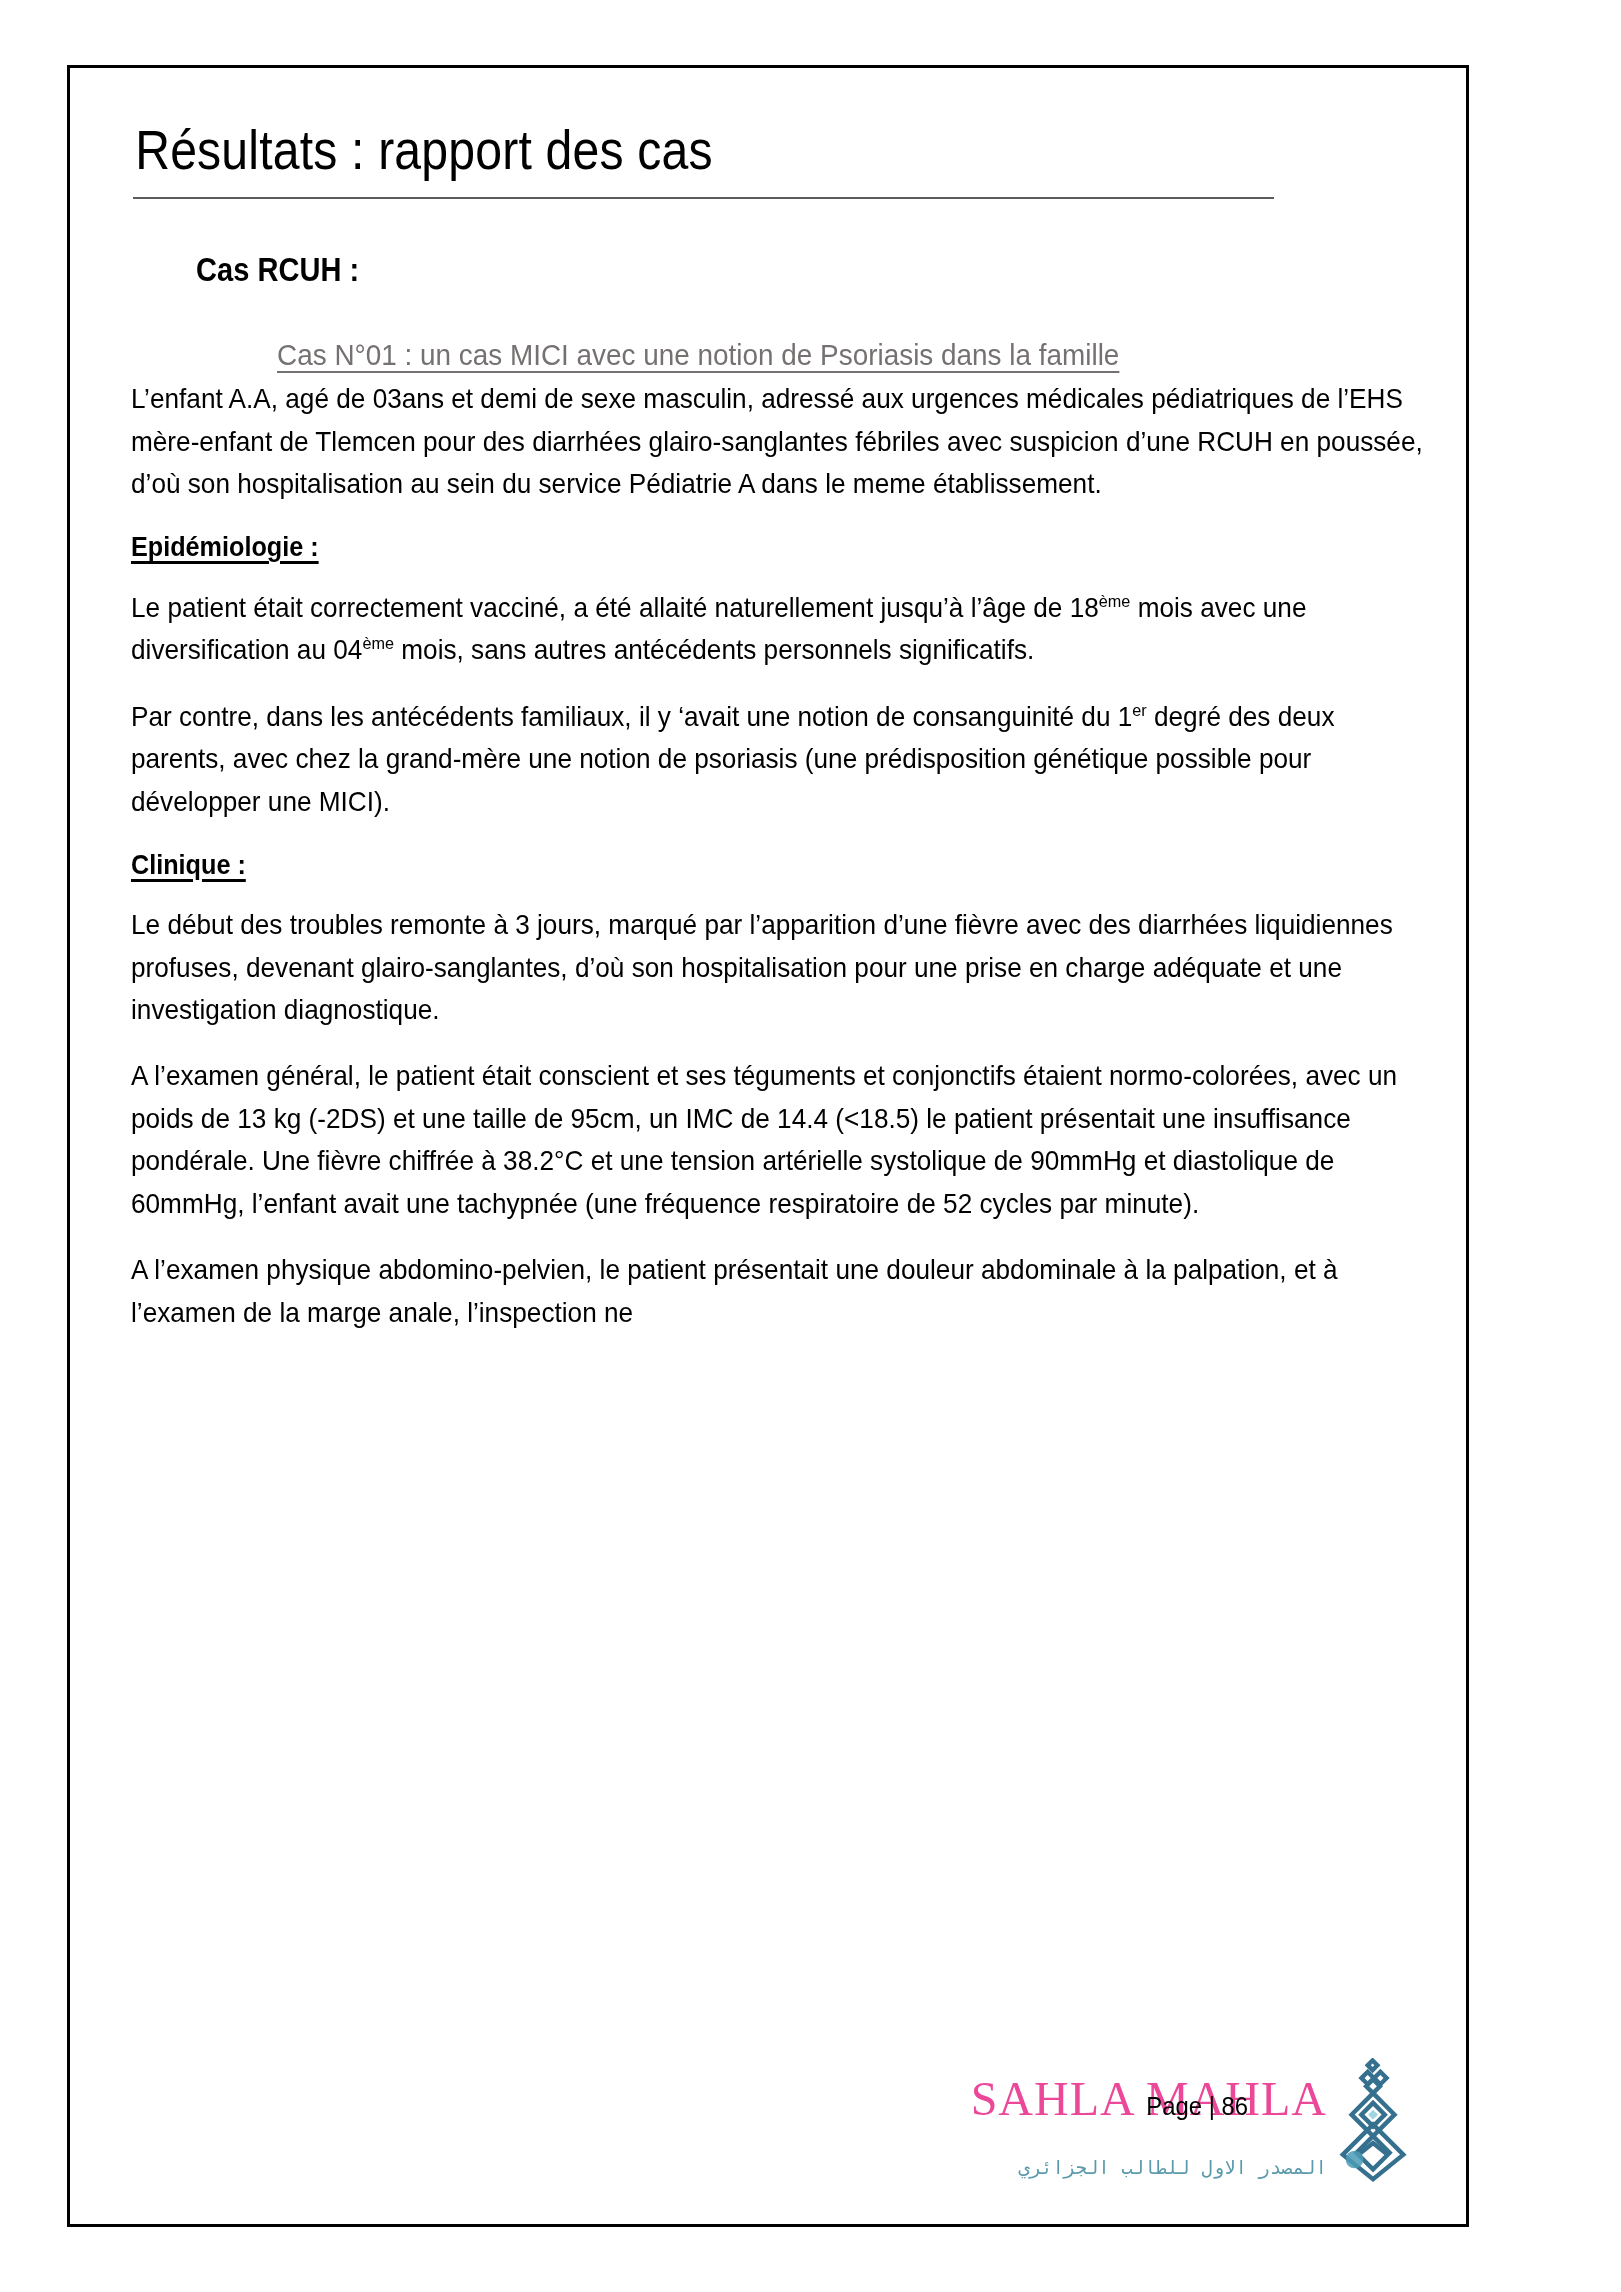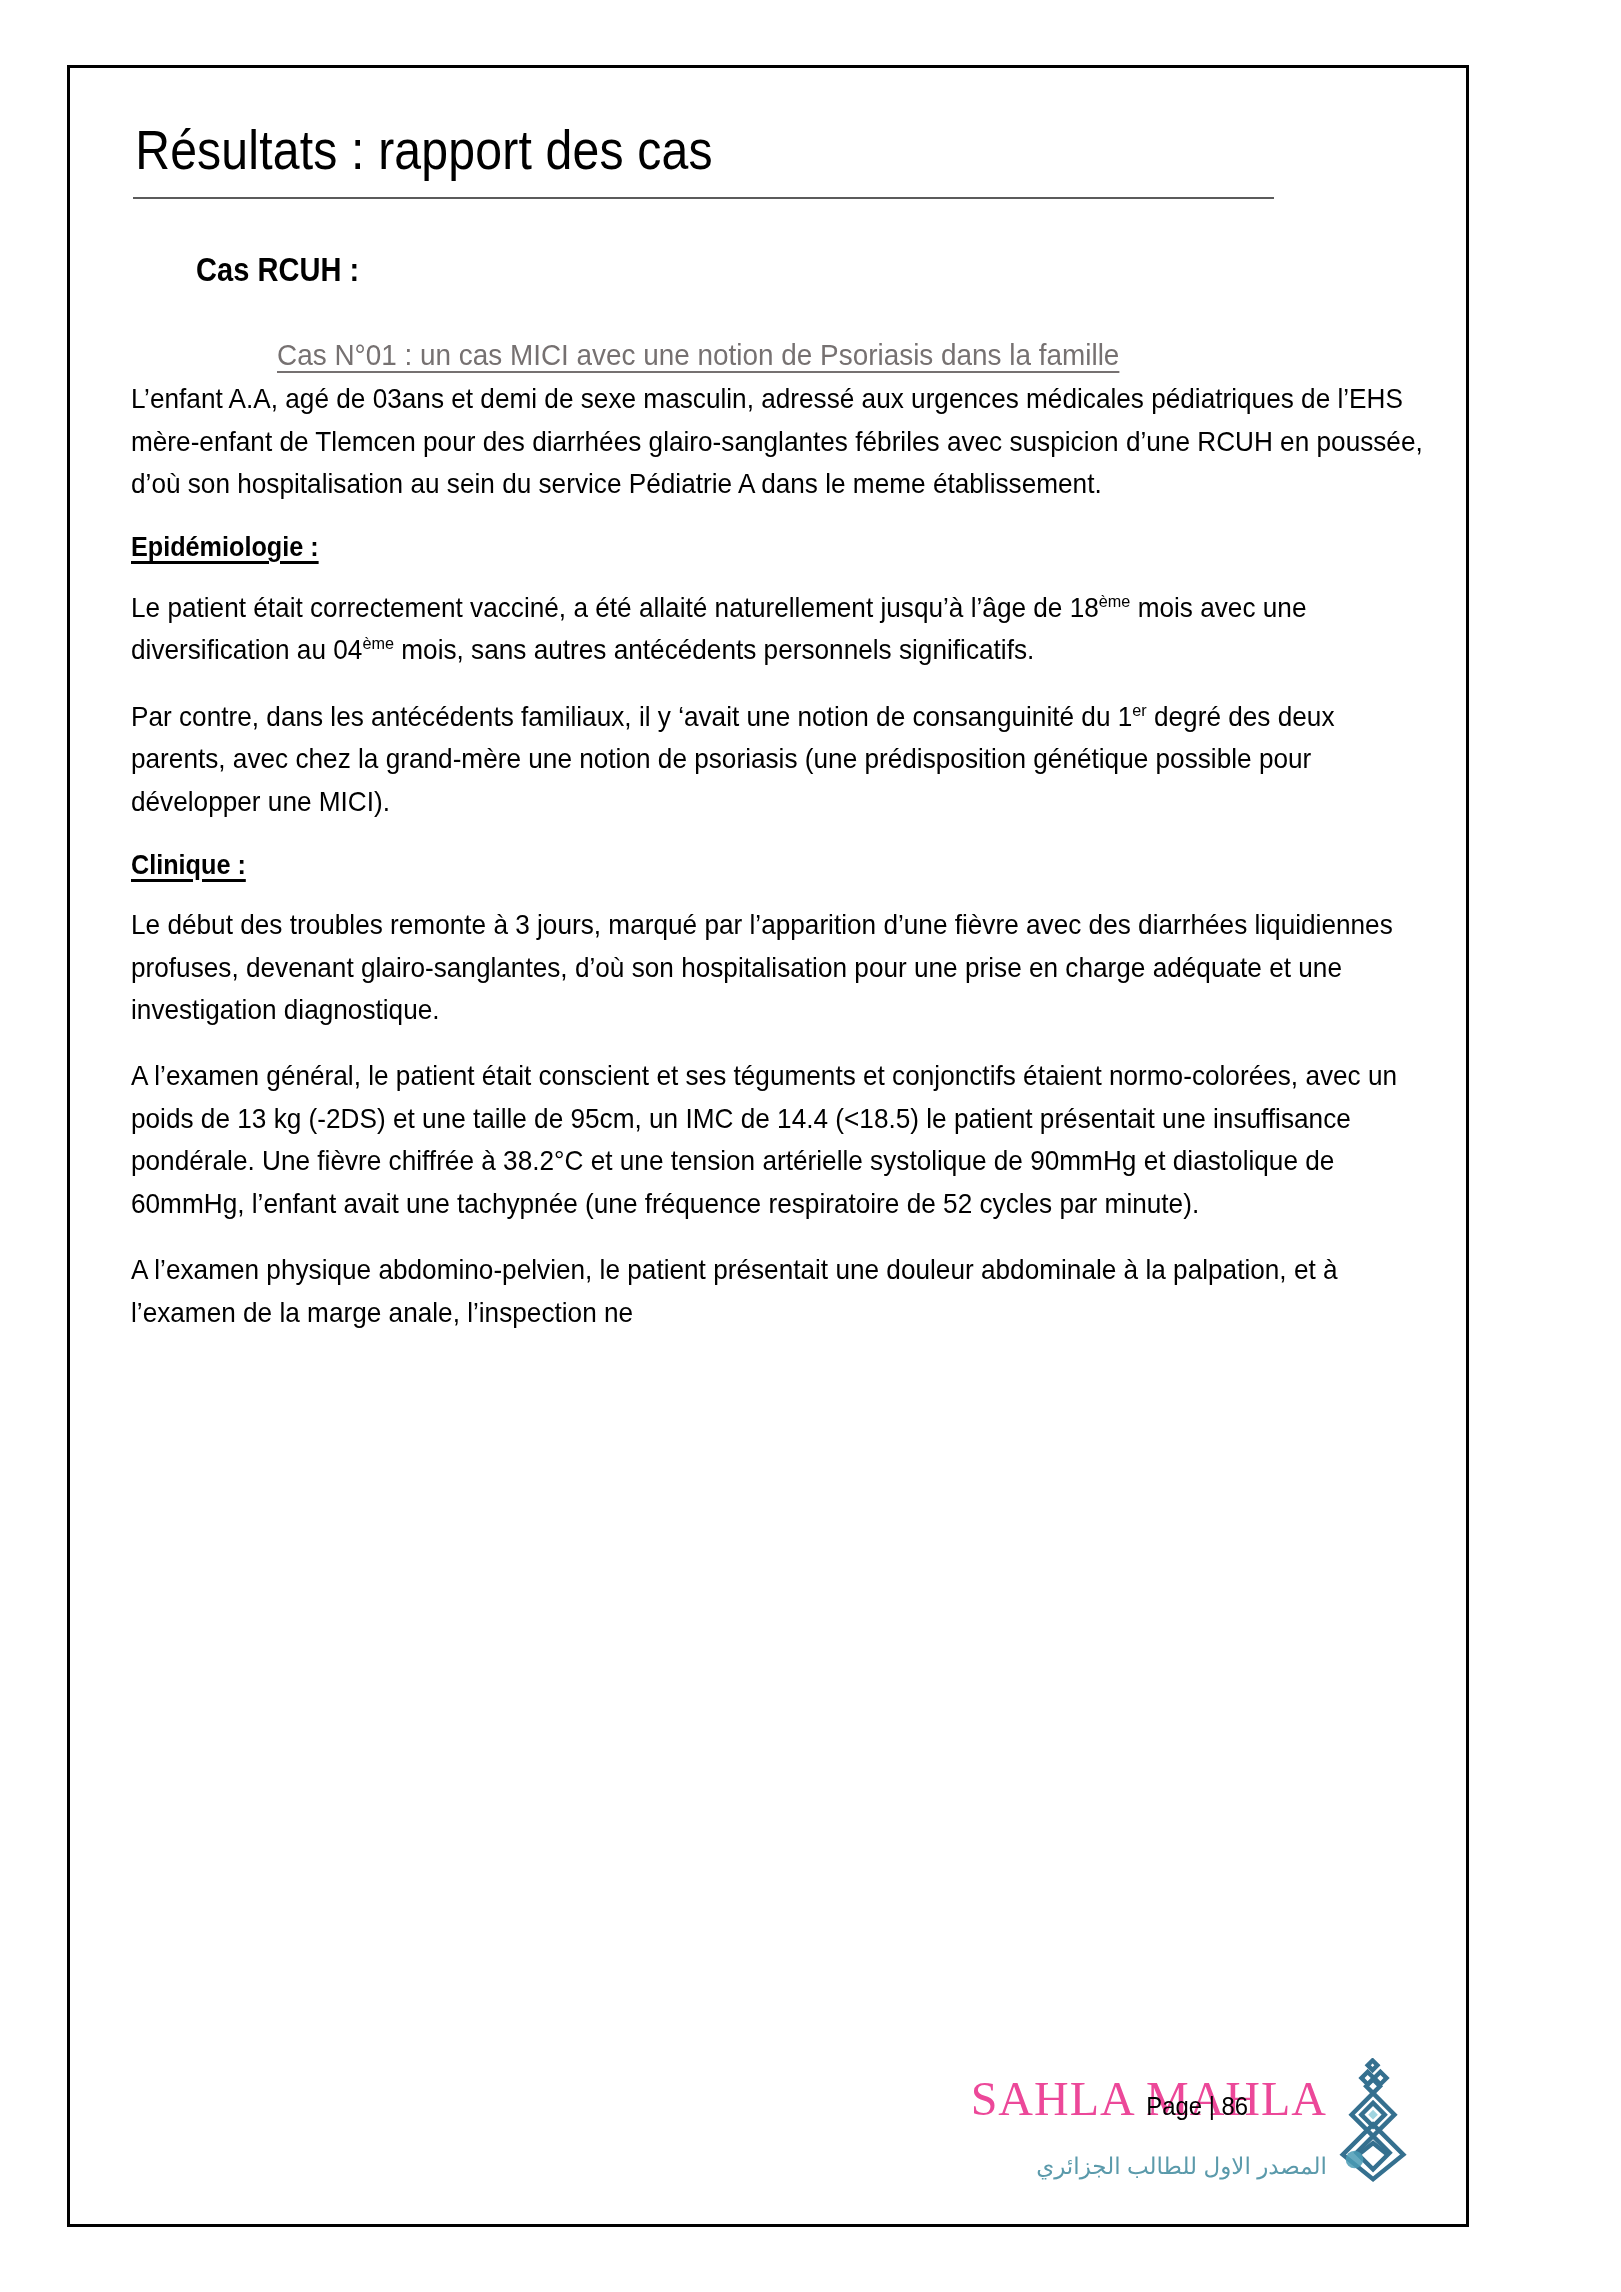--- a/index.html
+++ b/index.html
@@ -160,22 +160,22 @@
     font-weight: 400;
     letter-spacing: 1px;
     color: #ec4899;
     white-space: nowrap;
     line-height: 1;
   }
   .wm-arabic {
     position: absolute;
     right: 90px;
     bottom: 9.8px;
-    font-family: Liberation Sans, sans-serif;
-    font-size: 23px;
+    font-family: Liberation Mono, monospace;
+    font-size: 19px;
     color: #5b9aab;
     white-space: nowrap;
     direction: rtl;
     line-height: 1.2;
   }
   .wm-logo {
     position: absolute;
     right: 0px;
     bottom: 7.8px;
     width: 84px;

